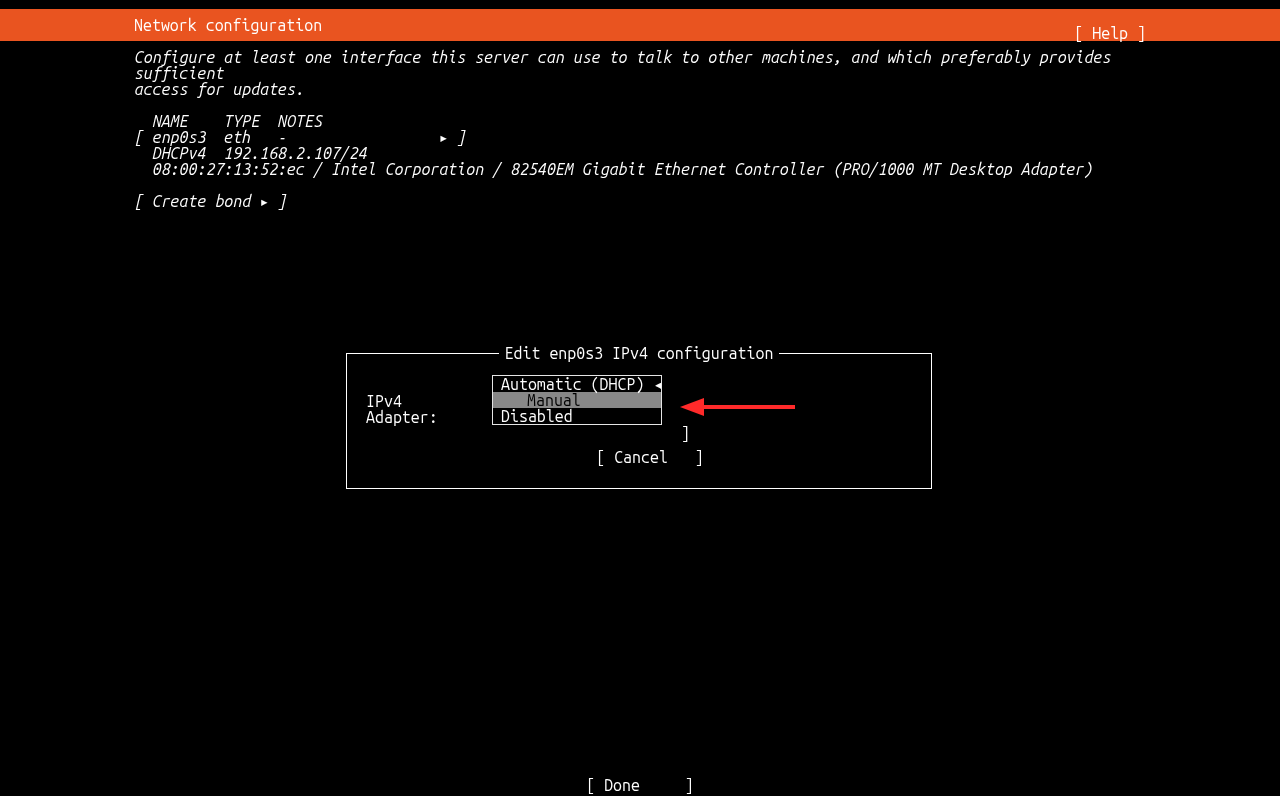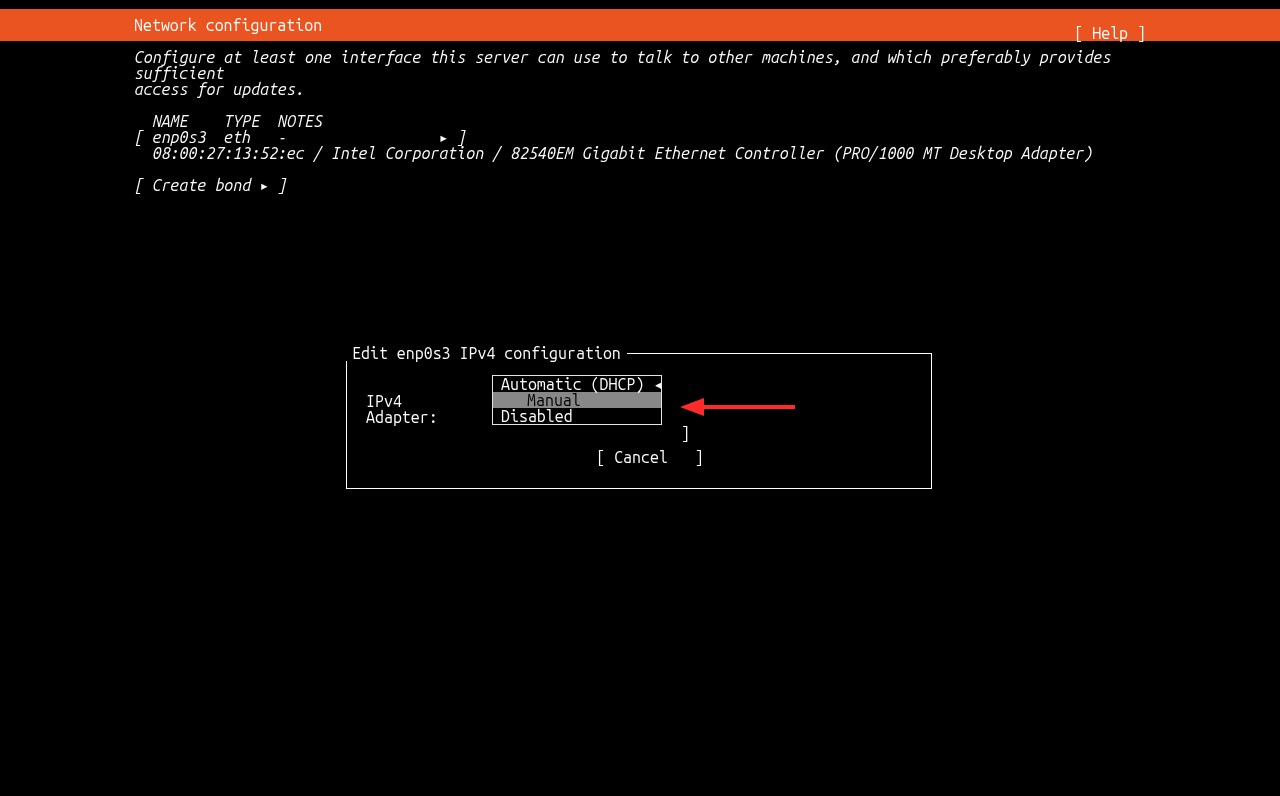--- a/index.html
+++ b/index.html
@@ -5,21 +5,21 @@
   html,body{margin:0;padding:0;width:1280px;height:796px;background:#000;overflow:hidden;}
   body{font-family:"Ubuntu Mono","DejaVu Sans Mono",Consolas,monospace;font-size:16px;line-height:16px;color:#fff;}
   .top-gap{height:9px;background:#000;}
   .header{height:32px;background:#e95420;display:flex;align-items:center;padding:0 134px 0 134px;justify-content:space-between;}
   .header .title{color:#fff;}
   .header .help{color:#fff;margin-top:16px;}
   .content{position:absolute;left:134px;top:49px;right:134px;font-style:italic;}
   .line{white-space:pre;}
   .dialog-wrap{position:absolute;left:346px;top:353px;width:586px;height:136px;}
   .dialog-border{position:absolute;inset:0;border:1px solid #fff;}
-  .dialog-title-cut{position:absolute;top:-8px;left:0;right:0;}
+  .dialog-title-cut{position:absolute;top:-8px;left:0;right:0;text-align:center;}
   .dialog-title-bg{background:#000;padding:0 6px;display:inline-block;}
   .dialog-body{position:absolute;left:20px;top:32px;}
   .method-label{position:absolute;left:0;top:8px;}
   .dropdown{position:absolute;left:126px;top:-10px;width:168px;border:1px solid #e5e5e5;padding:0;}
   .dropdown .row{padding:0 8px;white-space:pre;}
   .dropdown .row.selected{background:#888;color:#000;padding-left:34px;}
   .dialog-right-bracket{position:absolute;left:315px;top:40px;}
   .dialog-cancel{position:absolute;top:96px;left:0;right:0;text-align:center;white-space:pre;margin-left:22px;}
   .footer{position:absolute;bottom:3px;left:0;right:0;text-align:center;}
   .footer .line{white-space:pre;}
@@ -36,20 +36,21 @@
   <span class="title">Network configuration</span>
   <span class="help">[ Help ]</span>
 </div>
 
 <div class="content">
   <div class="line" style="white-space:pre-wrap;">Configure at least one interface this server can use to talk to other machines, and which preferably provides sufficient
 access for updates.</div>
   <div style="height:16px;"></div>
   <div class="line">  NAME    TYPE  NOTES</div>
   <div class="line">[ enp0s3  eth   -                 ▸ ]</div>
+  <div class="line">  DHCPv4  192.168.2.107/24</div>
   <div class="line">  08:00:27:13:52:ec / Intel Corporation / 82540EM Gigabit Ethernet Controller (PRO/1000 MT Desktop Adapter)</div>
   <div style="height:16px;"></div>
   <div class="line">[ Create bond ▸ ]</div>
 </div>
 
 <div class="dialog-wrap">
   <div class="dialog-border"></div>
   <div class="dialog-title-cut">
     <span class="dialog-title-bg">Edit enp0s3 IPv4 configuration</span>
   </div>
@@ -66,13 +67,14 @@
 </div>
 
 <div class="arrow">
   <svg width="120" height="24" viewBox="0 0 120 24">
     <line x1="115" y1="12" x2="20" y2="12" stroke="#ff2a2a" stroke-width="4"></line>
     <polygon points="0,12 24,3 24,21" fill="#ff2a2a"></polygon>
   </svg>
 </div>
 
 <div class="footer">
+  <div class="line">[ Done     ]</div>
 </div>
 
 </body></html>

